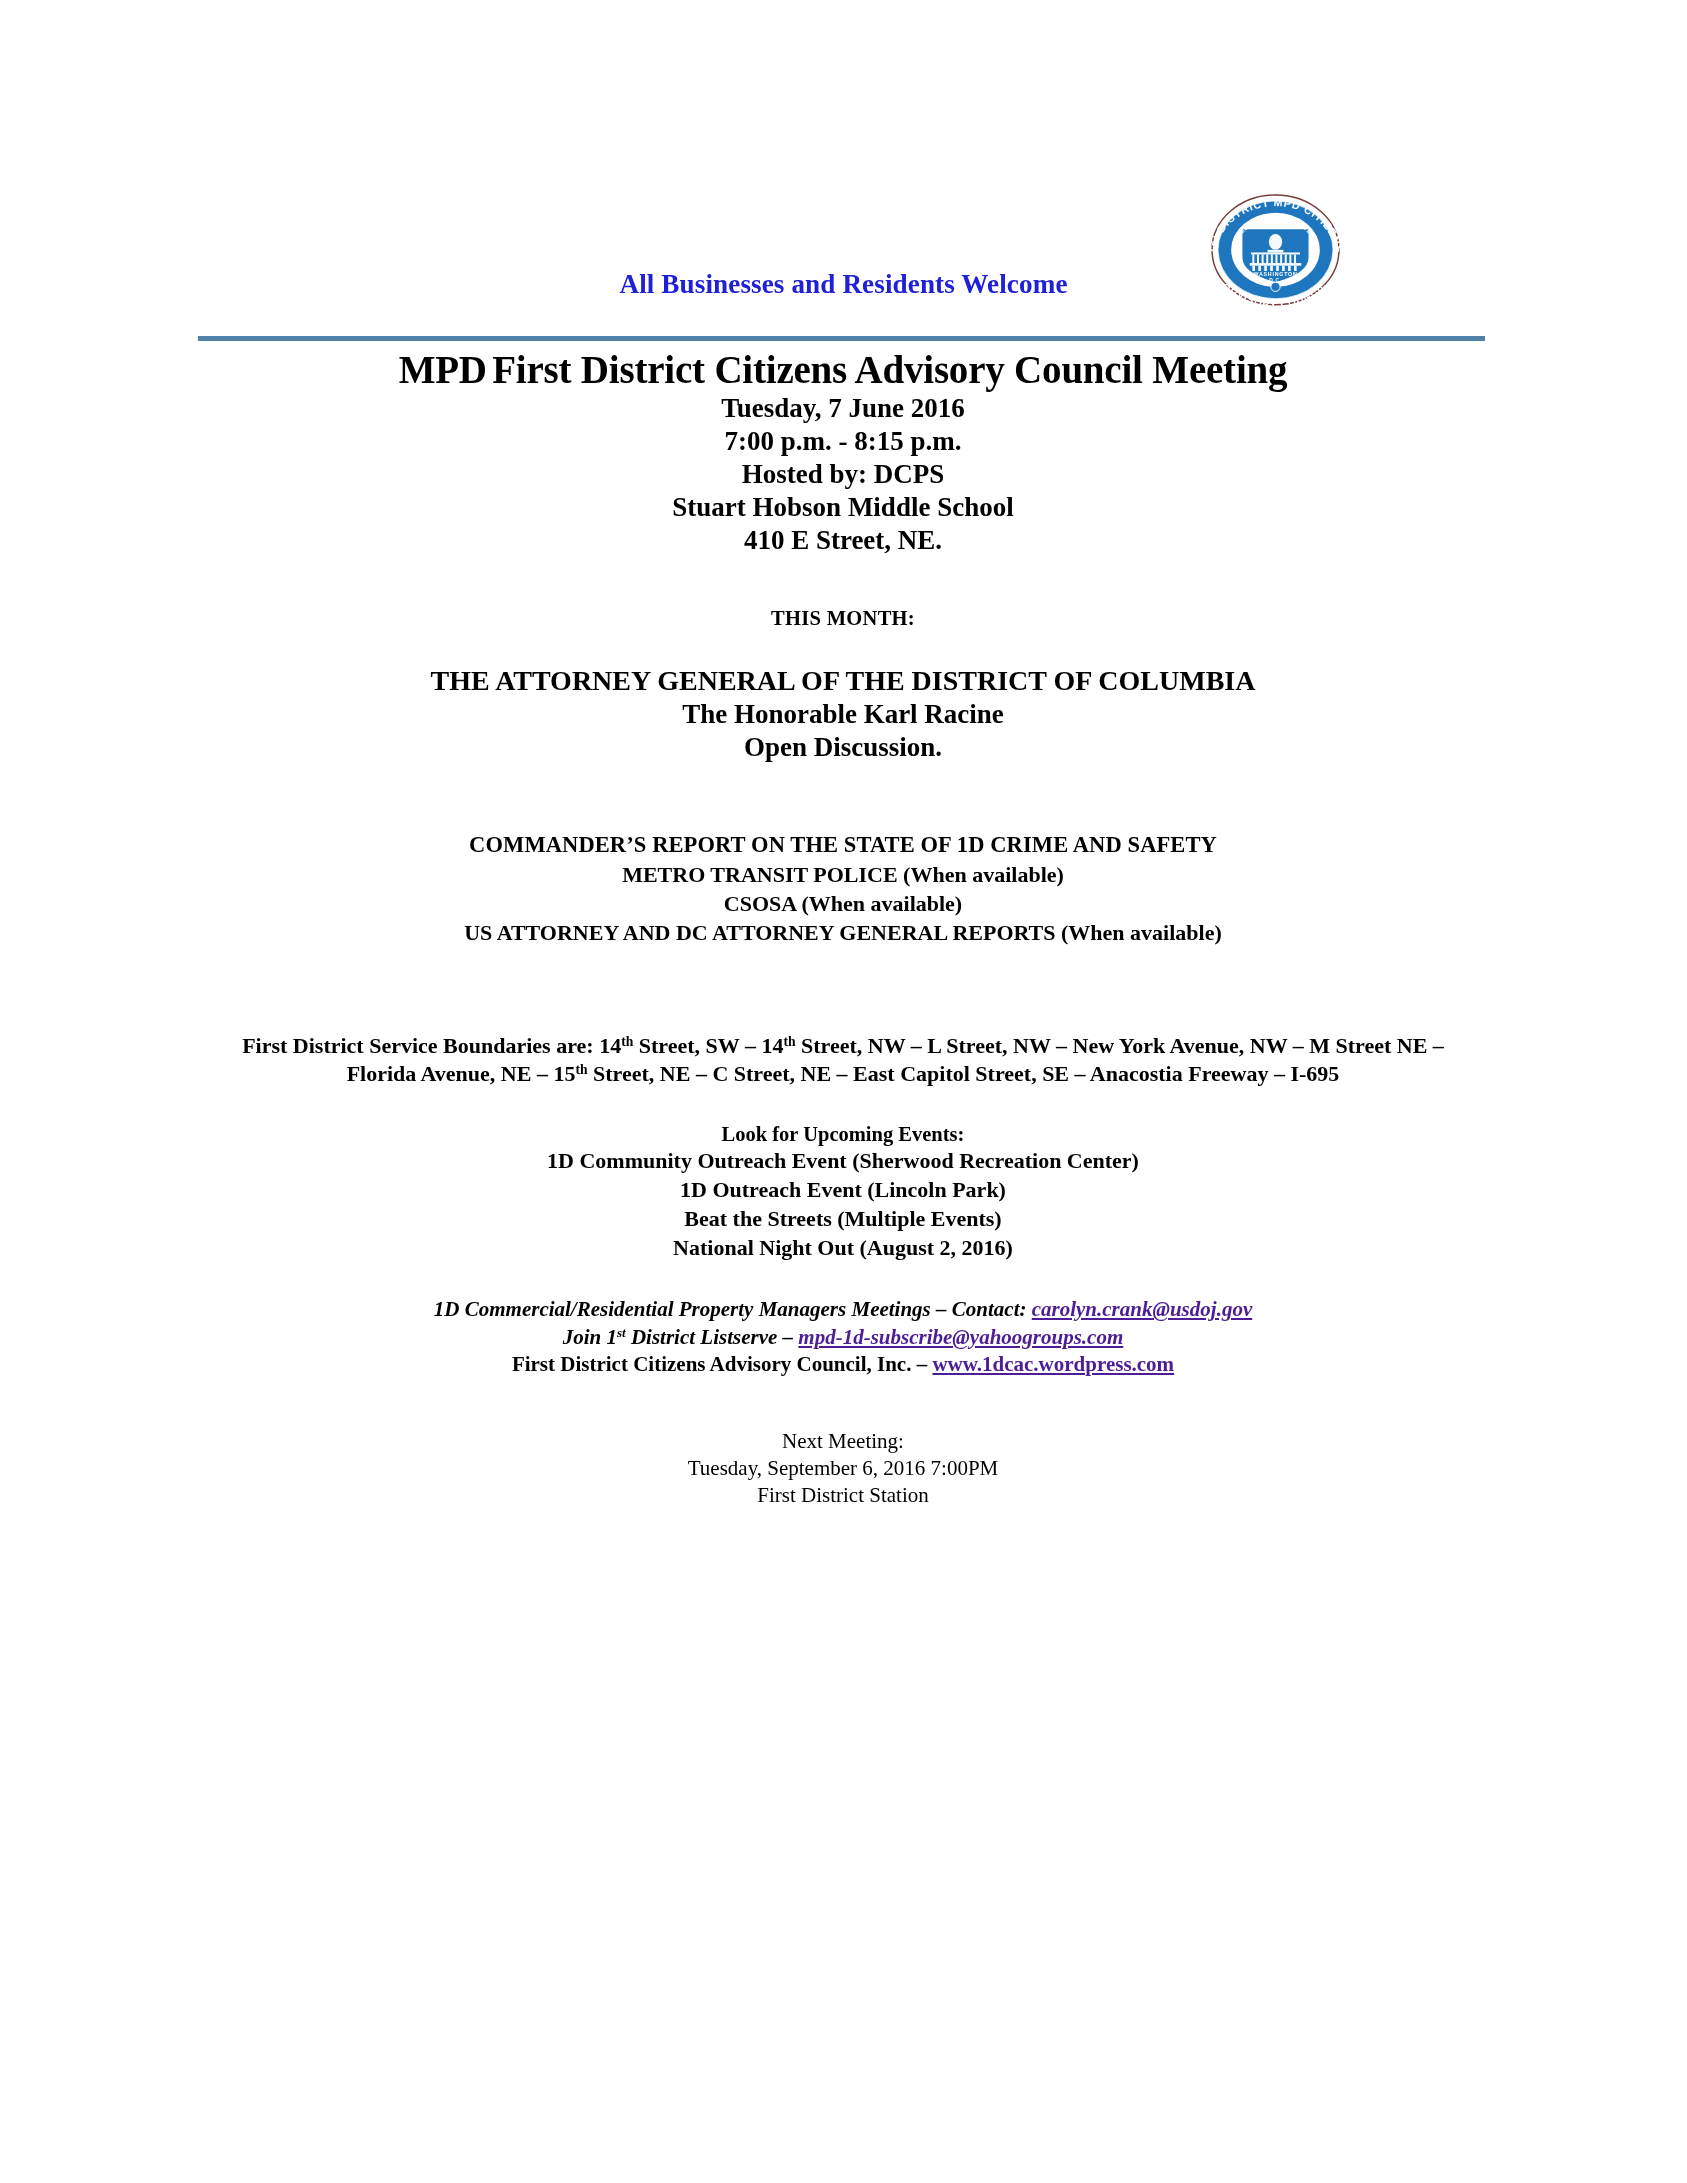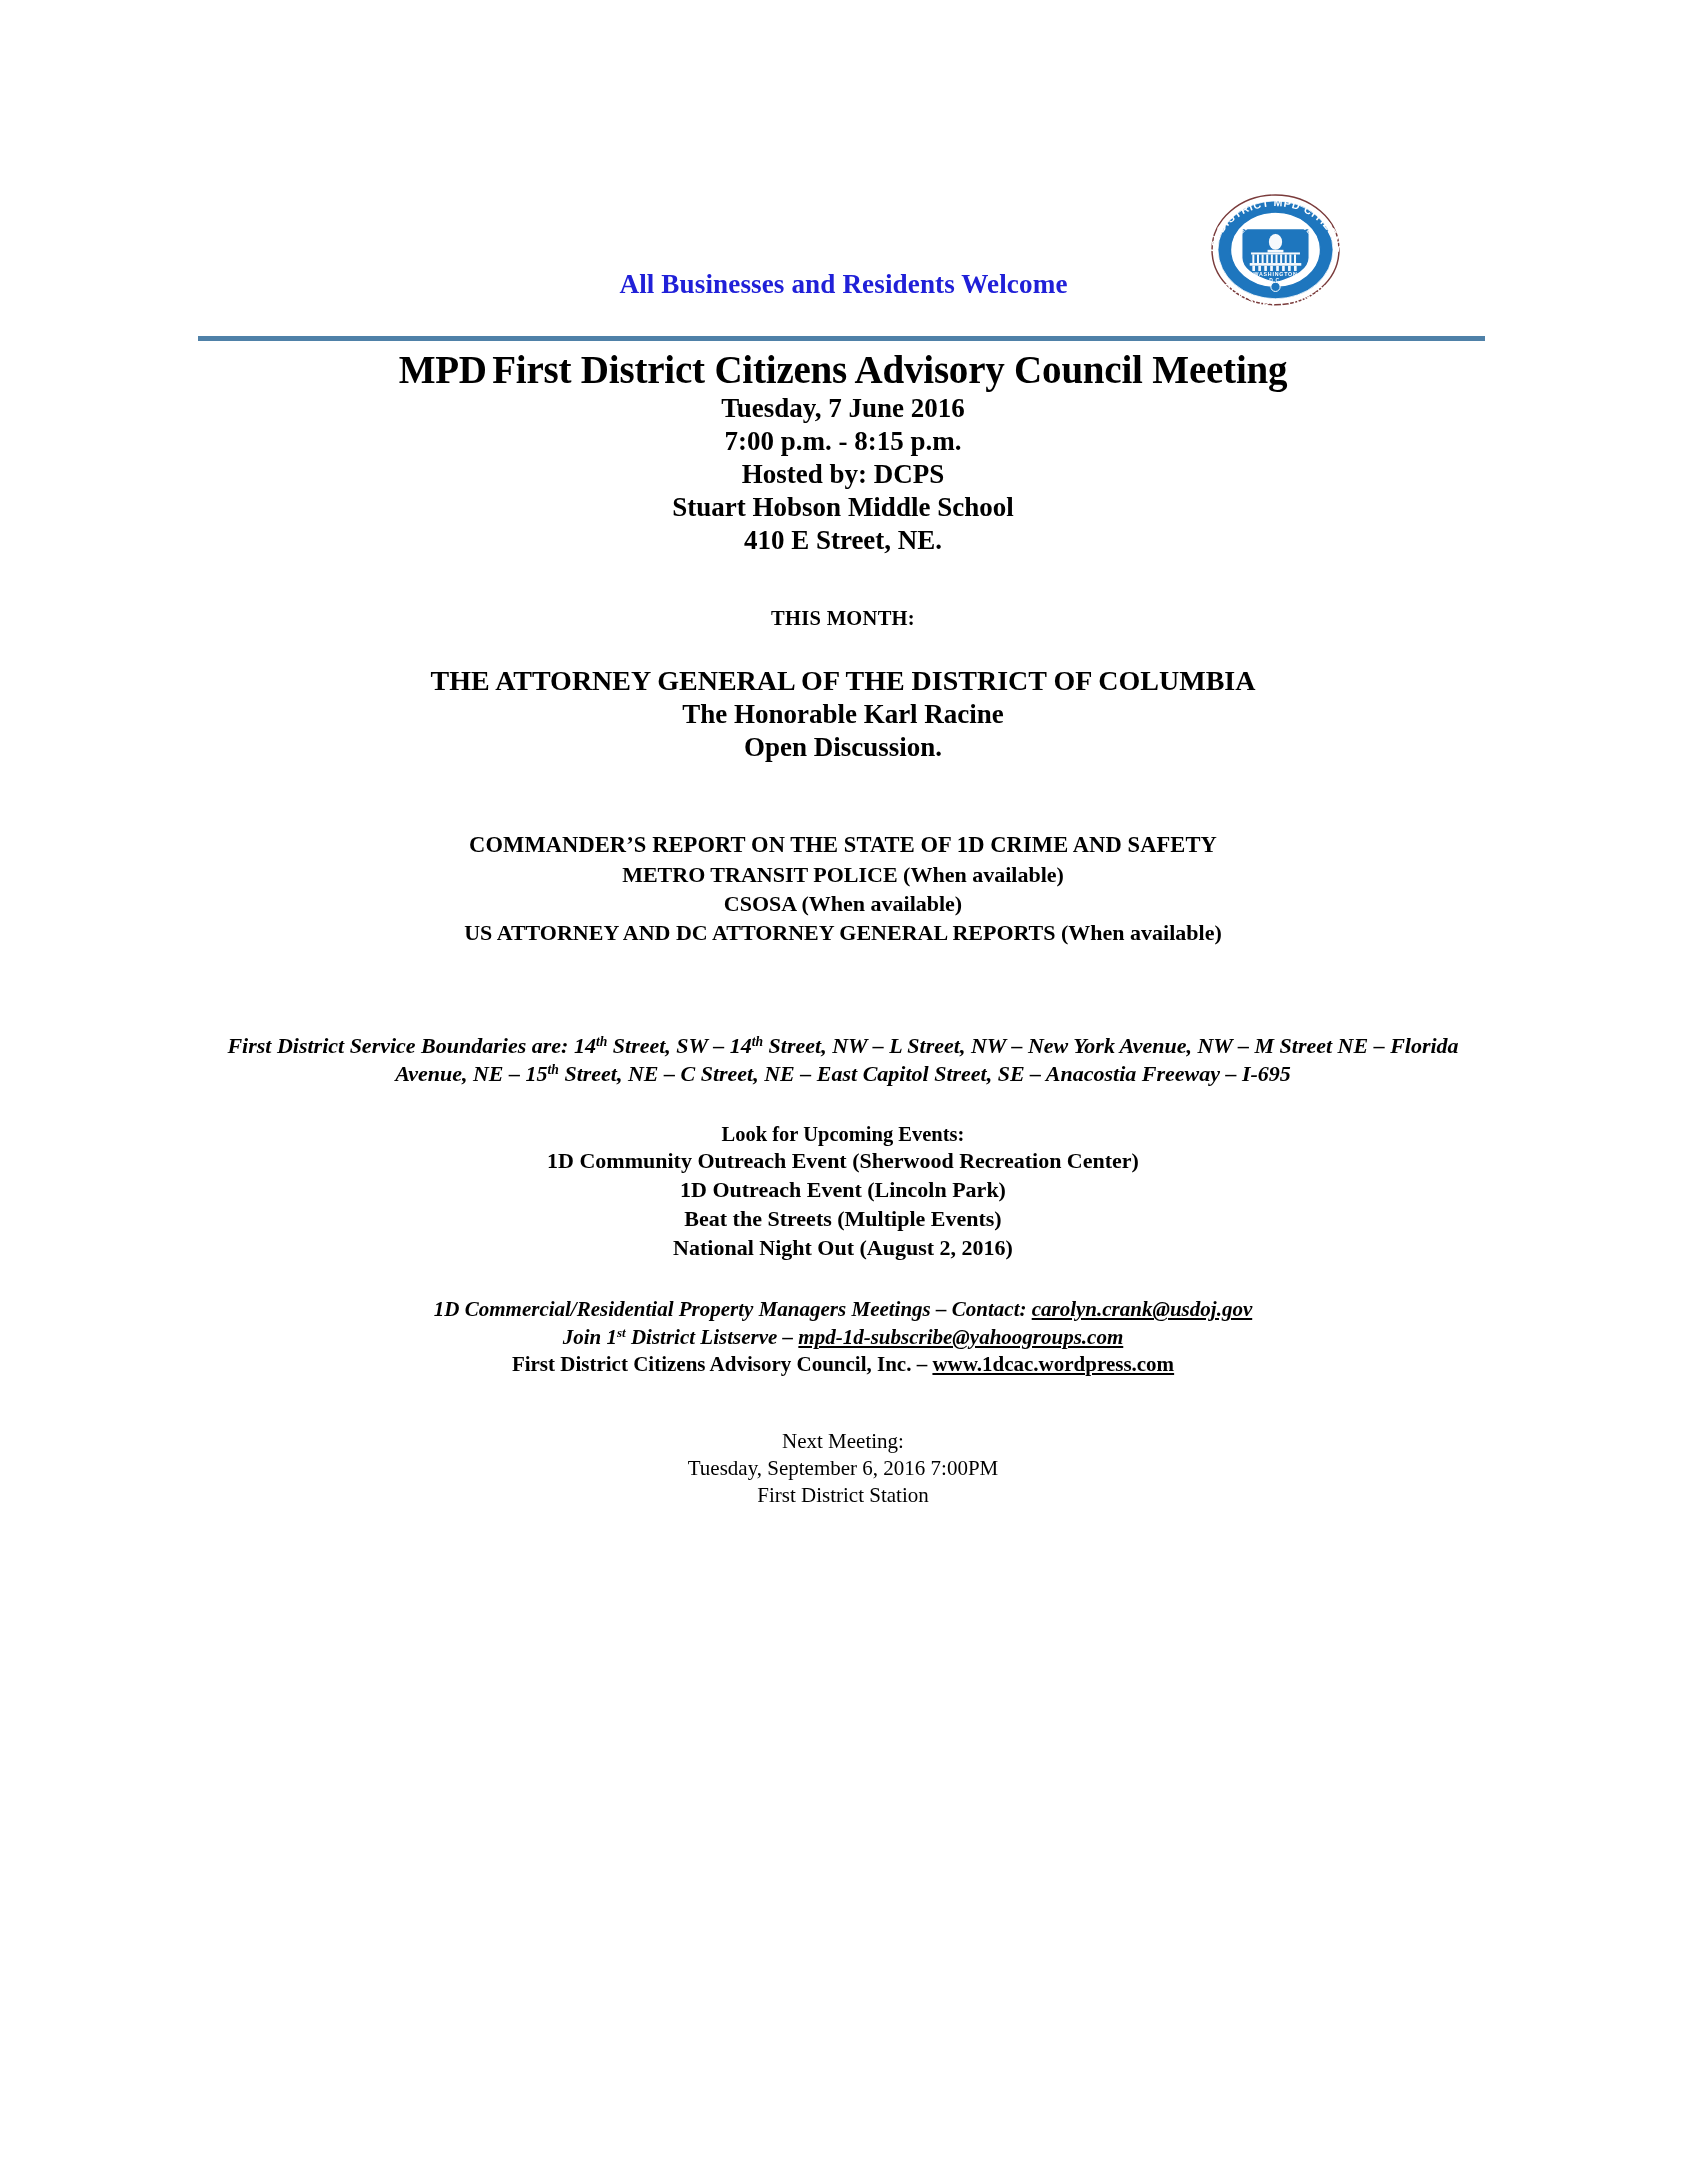--- a/index.html
+++ b/index.html
@@ -113,21 +113,20 @@
   }
   .report-item {
     font-size: 22px;
     font-weight: bold;
     line-height: 1.33;
   }
 
   .boundaries {
     font-size: 22px;
     font-weight: bold;
-    font-style: italic;
     line-height: 1.3;
     padding: 0 10.6px;
   }
   .boundaries sup {
     font-size: 0.62em;
     vertical-align: 0.52em;
   }
 
   .look-for {
     font-size: 20.5px;
@@ -148,21 +147,21 @@
   }
   .contact-line.upright {
     font-style: normal;
   }
   .contact-line sup {
     font-size: 0.62em;
     vertical-align: 0.52em;
     font-style: italic;
   }
   .link {
-    color: #000000;
+    color: #4c1d95;
     text-decoration: underline;
     text-decoration-thickness: 2px;
     text-underline-offset: 2px;
   }
 
   .next-line {
     font-size: 21px;
     font-weight: normal;
     line-height: 1.28;
   }

